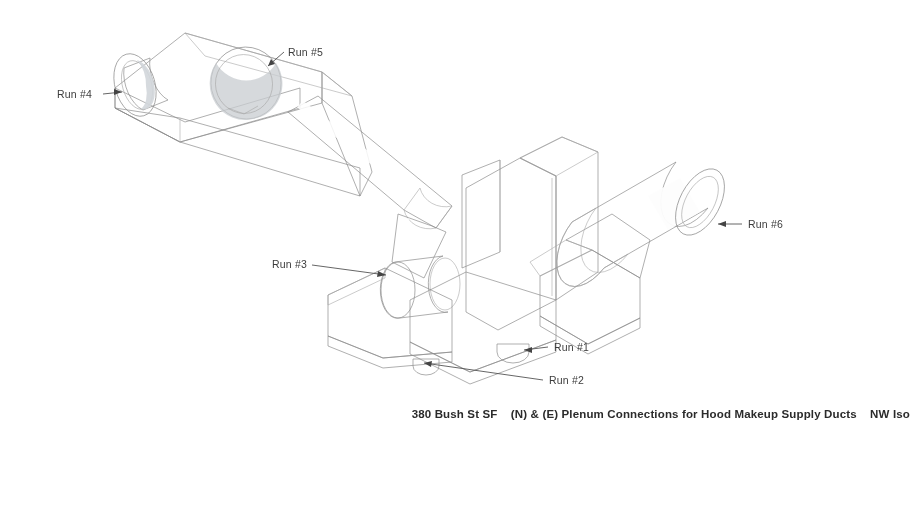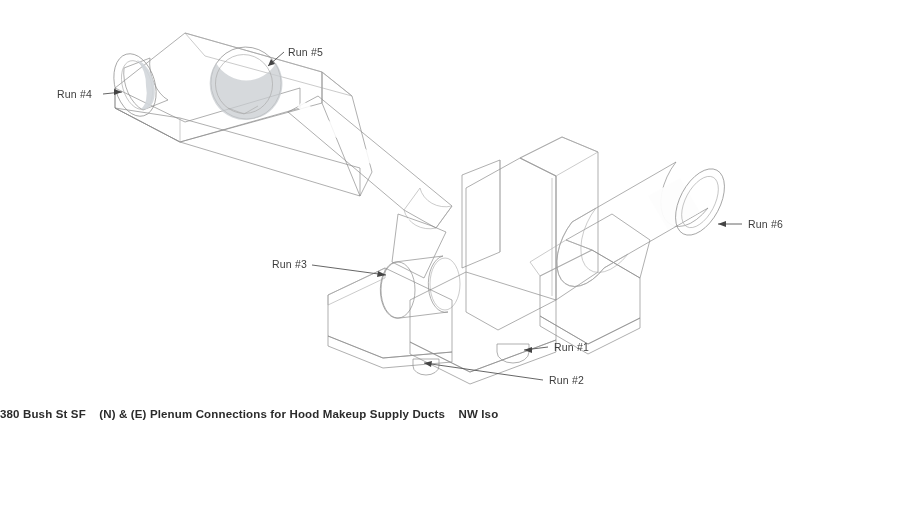--- a/index.html
+++ b/index.html
@@ -48,21 +48,21 @@
   .edge-soft {
     stroke: #a8a8a8;
     stroke-width: 0.6;
     fill: none;
   }
   .caption {
     position: absolute;
     left: 0;
     top: 408px;
     width: 910px;
-    text-align: left;
+    text-align: right;
     font-family: "Liberation Sans", sans-serif;
     font-size: 11.5px;
     font-weight: bold;
     color: #2b2b2b;
     letter-spacing: 0.15px;
     white-space: pre;
   }
 </style>
 </head>
 <body>

